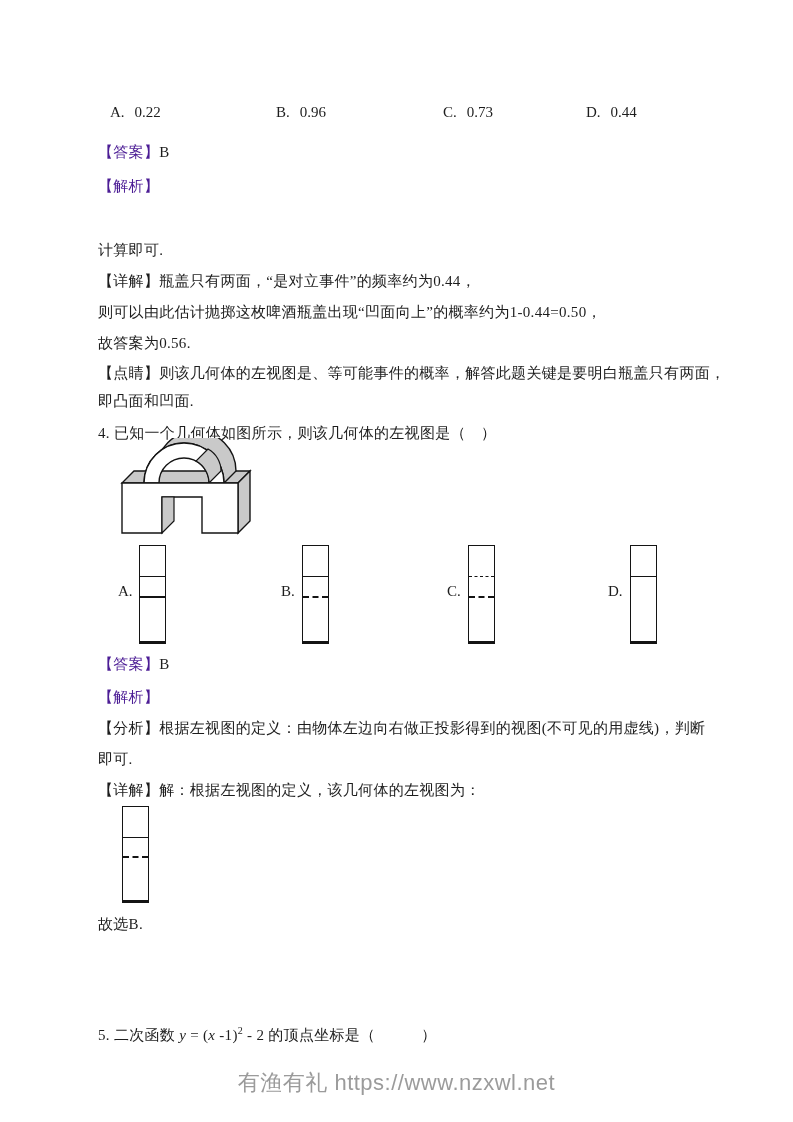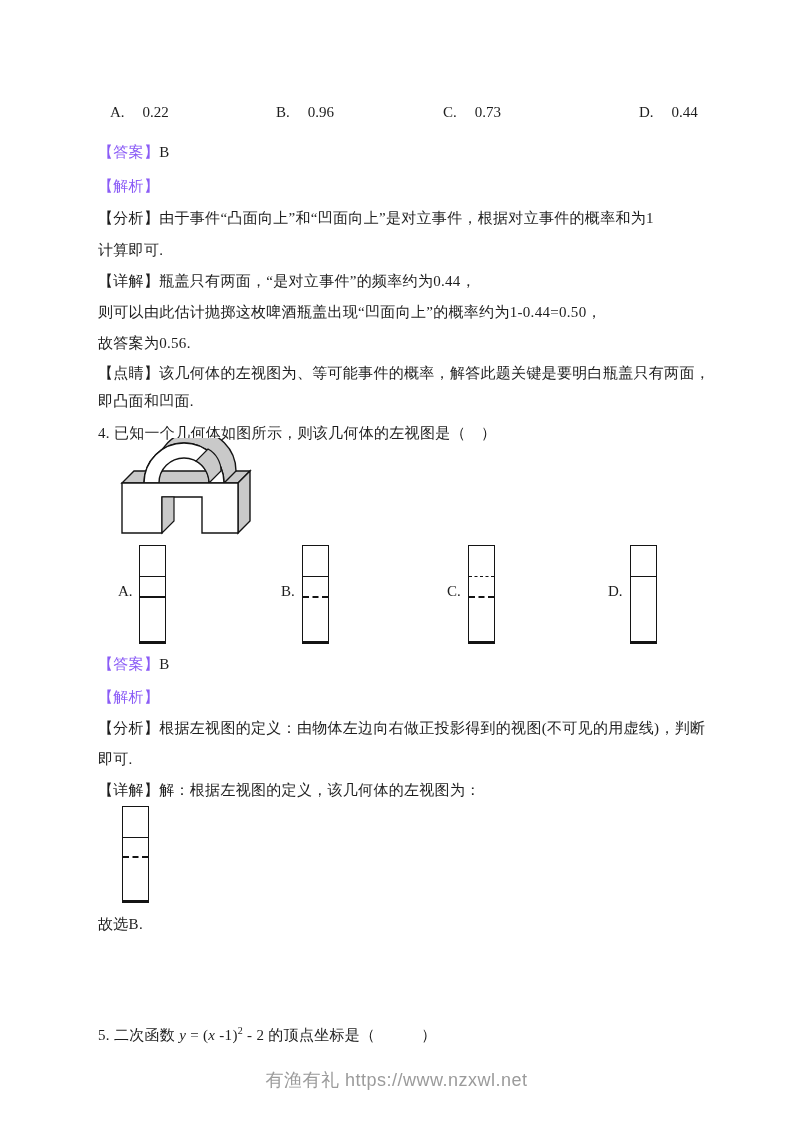--- a/index.html
+++ b/index.html
@@ -2,57 +2,56 @@
 <html><head>
 <meta charset="utf-8">
 <style>
   html,body{margin:0;padding:0;background:#ffffff;}
   #page{
     position:relative;width:793px;height:1122px;background:#ffffff;overflow:hidden;
     font-family:"Liberation Serif","DejaVu Serif",serif;
     color:#1d1d1d;font-size:15px;
   }
   .line{position:absolute;left:98px;white-space:pre;letter-spacing:0.3px;}
-  .tag-blue{color:#8b5cf6;}
+  .tag-blue{color:#4c1d95;}
   .opt-text{position:absolute;white-space:pre;}
-  .opt-val{margin-left:18px;}
+  .opt-val{margin-left:10px;}
   .view-rect{position:absolute;width:27px;height:99px;border:1.6px solid #141414;border-bottom:3px solid #141414;background:#fff;box-sizing:border-box;}
   .vline{position:absolute;left:0;right:0;height:0;}
   .v-solid{border-top:1.4px solid #141414;}
   .v-solid-thick{border-top:2.6px solid #141414;}
   .v-dash{border-top:1.6px dashed #141414;}
   .v-dash-thick{border-top:2.6px dashed #141414;}
   .opt-label{position:absolute;white-space:pre;}
   .math{font-style:italic;font-family:"Liberation Serif","DejaVu Serif",serif;}
   .sup{font-size:10px;vertical-align:6px;}
   #footer{
     position:absolute;left:0;top:1068px;width:793px;text-align:center;
     font-family:"Liberation Sans","DejaVu Sans",sans-serif;
-    color:#9b9b9b;font-size:18px;letter-spacing:0.5px;
+    color:#9b9b9b;font-size:22px;letter-spacing:0.5px;
   }
   svg{position:absolute;}
 </style>
 </head>
 <body>
 
 <div id="page">
 
   <div class="opt-text" style="left:110px;top:104px"><span>A.</span><span class="opt-val">0.22</span></div>
   <div class="opt-text" style="left:276px;top:104px"><span>B.</span><span class="opt-val">0.96</span></div>
   <div class="opt-text" style="left:443px;top:104px"><span>C.</span><span class="opt-val">0.73</span></div>
-  <div class="opt-text" style="left:639px;top:104px"><span>D.</span><span class="opt-val">0.44</span></div>
+  <div class="opt-text" style="left:586px;top:104px"><span>D.</span><span class="opt-val">0.44</span></div>
 
   <div class="line" style="top:143px"><span class="tag-blue">【答案】</span><span>B</span></div>
   <div class="line" style="top:177px"><span class="tag-blue">【解析】</span></div>
-  <div class="line" style="top:209px">【分析】由于事件“凸面向上”和“凹面向上”是对立事件，根据对立事件的概率和为1</div>
   <div class="line" style="top:241px">计算即可.</div>
   <div class="line" style="top:272px">【详解】瓶盖只有两面，“是对立事件”的频率约为0.44，</div>
   <div class="line" style="top:303px">则可以由此估计抛掷这枚啤酒瓶盖出现“凹面向上”的概率约为1-0.44=0.50，</div>
   <div class="line" style="top:334px">故答案为0.56.</div>
-  <div class="line" style="top:364px">【点睛】该几何体的左视图为、等可能事件的概率，解答此题关键是要明白瓶盖只有两面，</div>
+  <div class="line" style="top:364px">【点睛】则该几何体的左视图是、等可能事件的概率，解答此题关键是要明白瓶盖只有两面，</div>
   <div class="line" style="top:392px">即凸面和凹面.</div>
 
   <div class="line" style="top:424px">4. 已知一个几何体如图所示，则该几何体的左视图是（　）</div>
 
   <svg style="left:115px;top:438px" width="148" height="104" viewBox="115 438 148 104">
 
     <path d="M122,483 L238,483 L250,471 L134,471 Z" fill="#c9c9c9" stroke="#141414" stroke-width="1.4"></path>
 
     <path d="M238,483 L250,471 L250,521 L238,533 Z" fill="#c9c9c9" stroke="#141414" stroke-width="1.4"></path>
 

